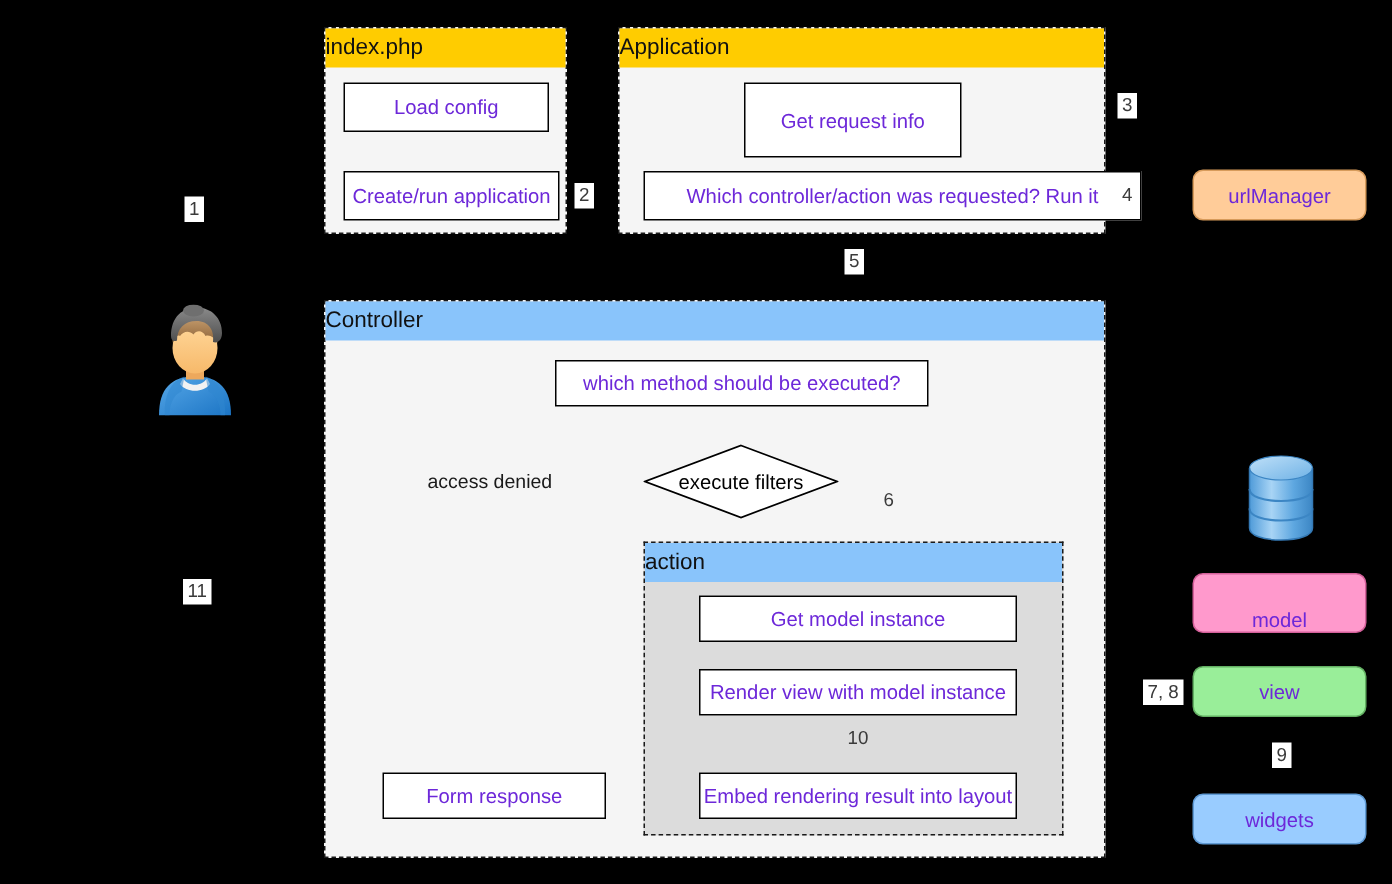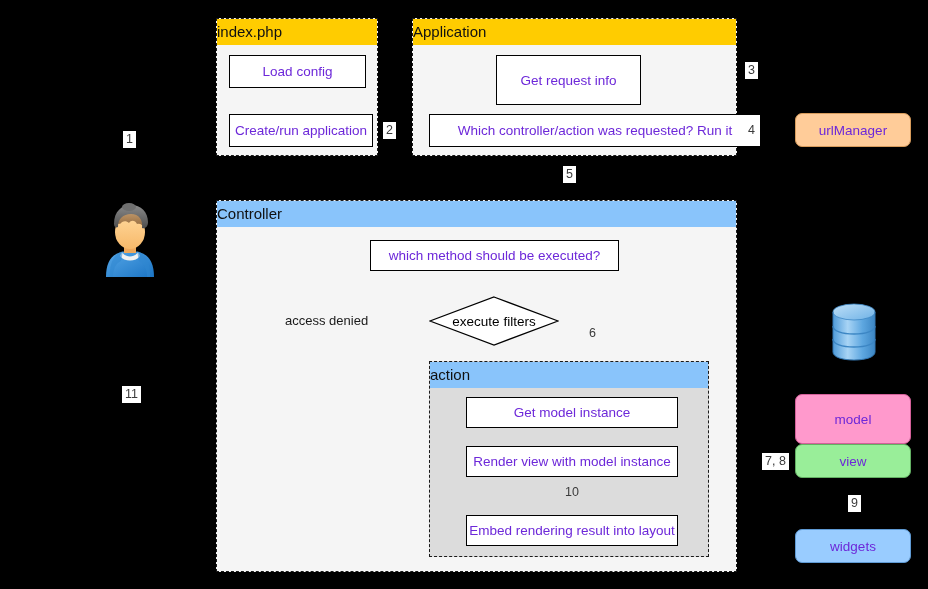--- a/index.html
+++ b/index.html
@@ -149,25 +149,28 @@
   <div class="node" style="left:466px;top:397px;width:212px;height:31px;">
     <span>Get model instance</span>
   </div>
   <div class="node" style="left:466px;top:446px;width:212px;height:31px;">
     <span>Render view with model instance</span>
   </div>
   <div class="node" style="left:466px;top:515px;width:212px;height:31px;">
     <span>Embed rendering result into layout</span>
   </div>
 
+  <div class="node" style="left:255px;top:515px;width:149px;height:31px;">
+    <span>Form response</span>
+  </div>
 
   <div class="node rounded orange" style="left:795px;top:113px;width:116px;height:34px;">
     <span>urlManager</span>
   </div>
-  <div class="node rounded pink" style="left:795px;top:394px;width:116px;height:50px;">
+  <div class="node rounded pink" style="left:795px;top:382px;width:116px;height:40px;align-items:flex-end;">
     <span>model</span>
   </div>
   <div class="node rounded green" style="left:795px;top:444px;width:116px;height:34px;">
     <span>view</span>
   </div>
   <div class="node rounded blue" style="left:795px;top:529px;width:116px;height:34px;">
     <span>widgets</span>
   </div>
 
 

